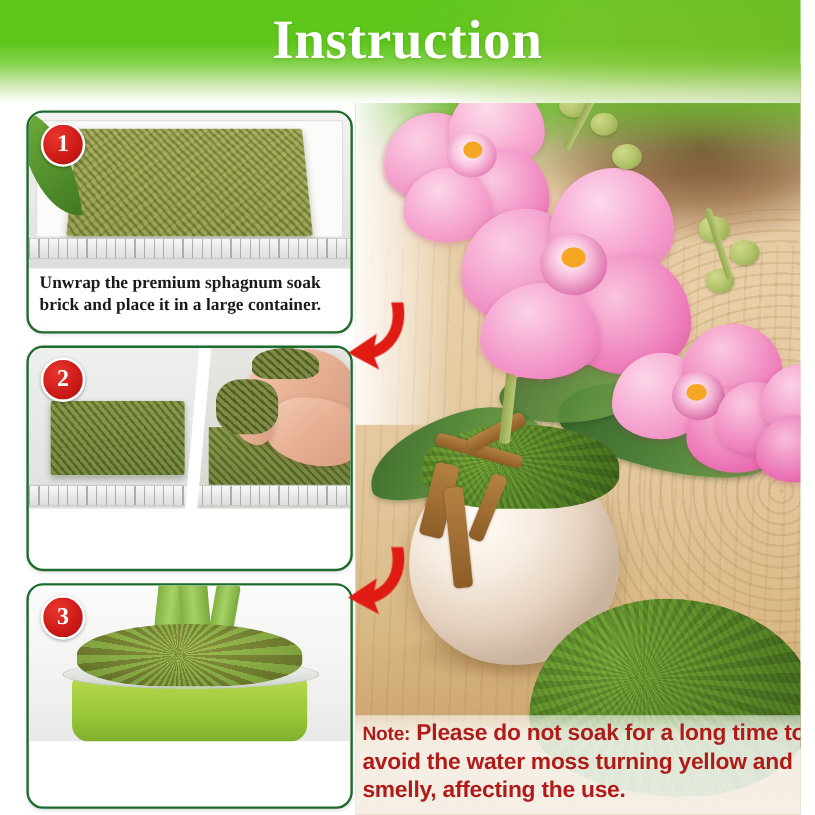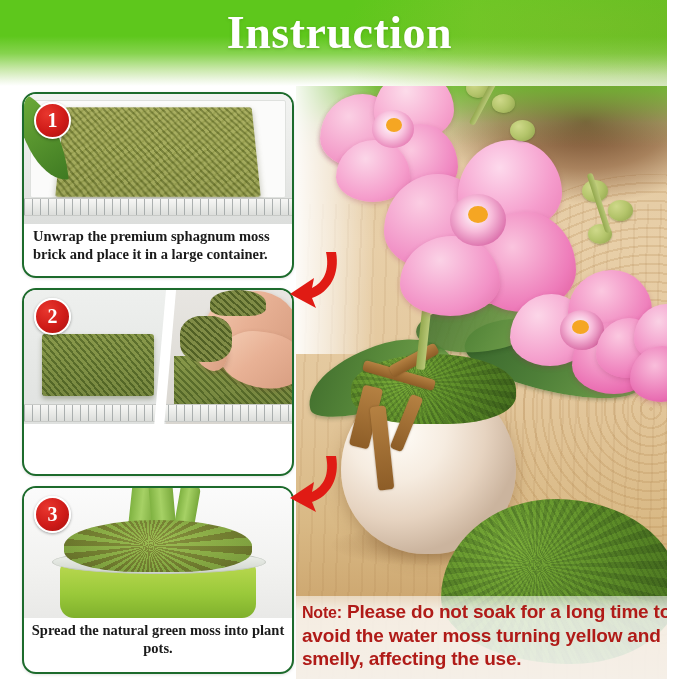--- a/index.html
+++ b/index.html
@@ -267,21 +267,21 @@
     <div class="card-photo">
       <div class="tray"></div>
       <div class="tray-wall"></div>
       <div class="brick"></div>
       <div class="ruler">
         <div class="ruler-ticks"></div>
       </div>
       <div class="card-leaf"></div>
       <div class="badge">1</div>
     </div>
-    <div class="card-caption">Unwrap the premium sphagnum moss brick and place it in a large container.</div>
+    <div class="card-caption">Unwrap the premium sphagnum soak brick and place it in a large container.</div>
   </div>
 
   <div class="card" id="card2">
     <div class="card-photo">
       <div class="s2-left"></div>
       <div class="s2-right"></div>
       <div class="s2-moss"></div>
       <div class="s2-moss2"></div>
       <div class="hand" style="left:178px;top:2px;width:96px;height:74px;transform:rotate(-10deg);"></div>
       <div class="hand" style="left:196px;top:42px;width:86px;height:56px;transform:rotate(6deg);border-radius:40% 50% 45% 55%/50% 55% 45% 50%;"></div>
@@ -300,21 +300,20 @@
     <div class="card-photo">
       <div class="s3-bg"></div>
       <div class="s3-stem" style="left:104px;top:-6px;width:26px;height:92px;transform:rotate(6deg);"></div>
       <div class="s3-stem" style="left:128px;top:-10px;width:24px;height:96px;transform:rotate(-5deg);"></div>
       <div class="s3-stem" style="left:150px;top:-4px;width:20px;height:84px;transform:rotate(10deg);"></div>
       <div class="s3-pot"></div>
       <div class="s3-rim"></div>
       <div class="s3-moss"></div>
       <div class="badge">3</div>
     </div>
-    <div class="card-caption">Spread the natural green moss into plant pots.</div>
   </div>
 
   <svg class="arrow" id="arrow1" viewBox="0 0 56 62">
     <path d="M50 4 C54 26, 44 44, 26 50 L30 60 L4 46 L28 30 L26 40 C38 34, 44 22, 40 4 Z" fill="#e01b14"></path>
   </svg>
   <svg class="arrow" id="arrow2" viewBox="0 0 56 62">
     <path d="M50 4 C54 26, 44 44, 26 50 L30 60 L4 46 L28 30 L26 40 C38 34, 44 22, 40 4 Z" fill="#e01b14"></path>
   </svg>
 
 </div>

